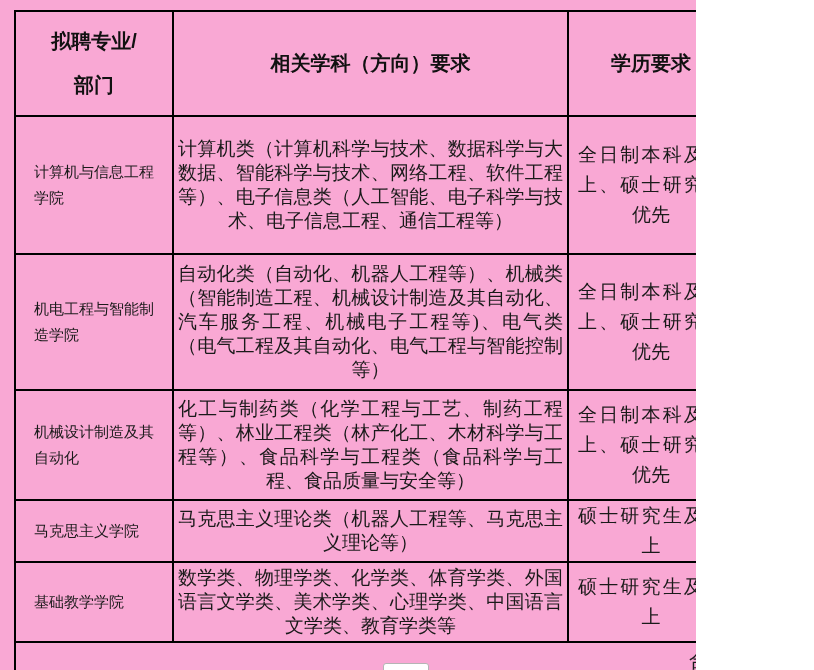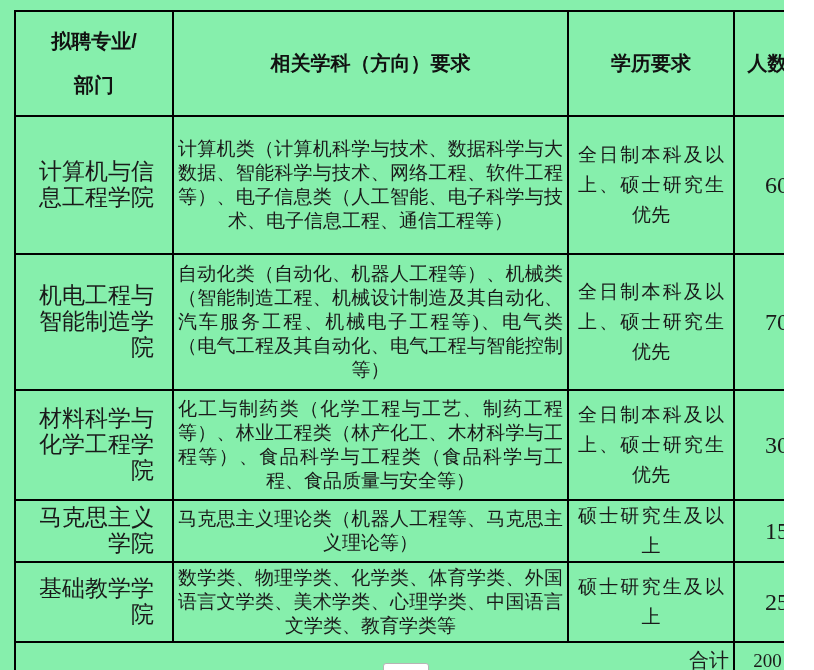--- a/index.html
+++ b/index.html
@@ -2,23 +2,23 @@
 <html><head>
 <meta charset="utf-8">
 <style>
   html, body {
     margin: 0;
     padding: 0;
     background: #ffffff;
   }
   .page {
     position: relative;
-    width: 784px;
+    width: 696px;
     height: 670px;
-    background: #86efac;
+    background: #f9a8d4;
     overflow: hidden;
     font-family: "Liberation Serif", serif;
     color: #1a1a1a;
   }
   table.recruit {
     position: absolute;
     left: 14px;
     top: 10px;
     width: 786px;
     border-collapse: collapse;
@@ -42,22 +42,22 @@
   }
   .hdr-two-line {
     height: 100%;
     display: flex;
     flex-direction: column;
     justify-content: space-evenly;
     align-items: center;
   }
   
   td.cell-dept {
-    text-align: right;
-    font-size: 23px;
+    text-align: left;
+    font-size: 15px;
     line-height: 26px;
     padding: 4px 18px;
   }
   td.cell-majors {
     font-size: 19px;
     line-height: 24px;
     text-align: justify;
     text-align-last: center;
     padding: 0 4px;
   }
@@ -134,21 +134,21 @@
         <td class="cell-edu">全日制本科及以上、硕士研究生优先</td>
         <td class="cell-count">60</td>
       </tr>
       <tr class="row-2">
         <td class="cell-dept">机电工程与智能制造学院</td>
         <td class="cell-majors">自动化类（自动化、机器人工程等）、机械类（智能制造工程、机械设计制造及其自动化、汽车服务工程、机械电子工程等)、电气类（电气工程及其自动化、电气工程与智能控制等）</td>
         <td class="cell-edu">全日制本科及以上、硕士研究生优先</td>
         <td class="cell-count">70</td>
       </tr>
       <tr class="row-3">
-        <td class="cell-dept">材料科学与化学工程学院</td>
+        <td class="cell-dept">机械设计制造及其自动化</td>
         <td class="cell-majors">化工与制药类（化学工程与工艺、制药工程等）、林业工程类（林产化工、木材科学与工程等）、食品科学与工程类（食品科学与工程、食品质量与安全等）</td>
         <td class="cell-edu">全日制本科及以上、硕士研究生优先</td>
         <td class="cell-count">30</td>
       </tr>
       <tr class="row-4">
         <td class="cell-dept">马克思主义学院</td>
         <td class="cell-majors">马克思主义理论类（机器人工程等、马克思主义理论等）</td>
         <td class="cell-edu">硕士研究生及以上</td>
         <td class="cell-count">15</td>
       </tr>

